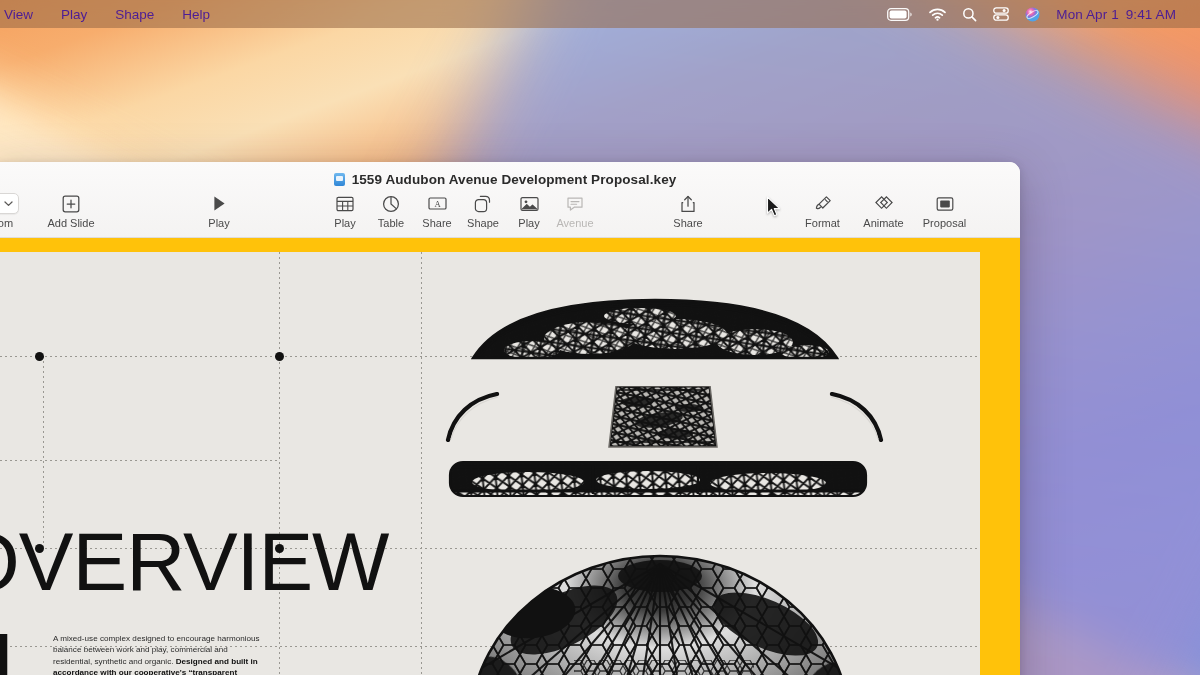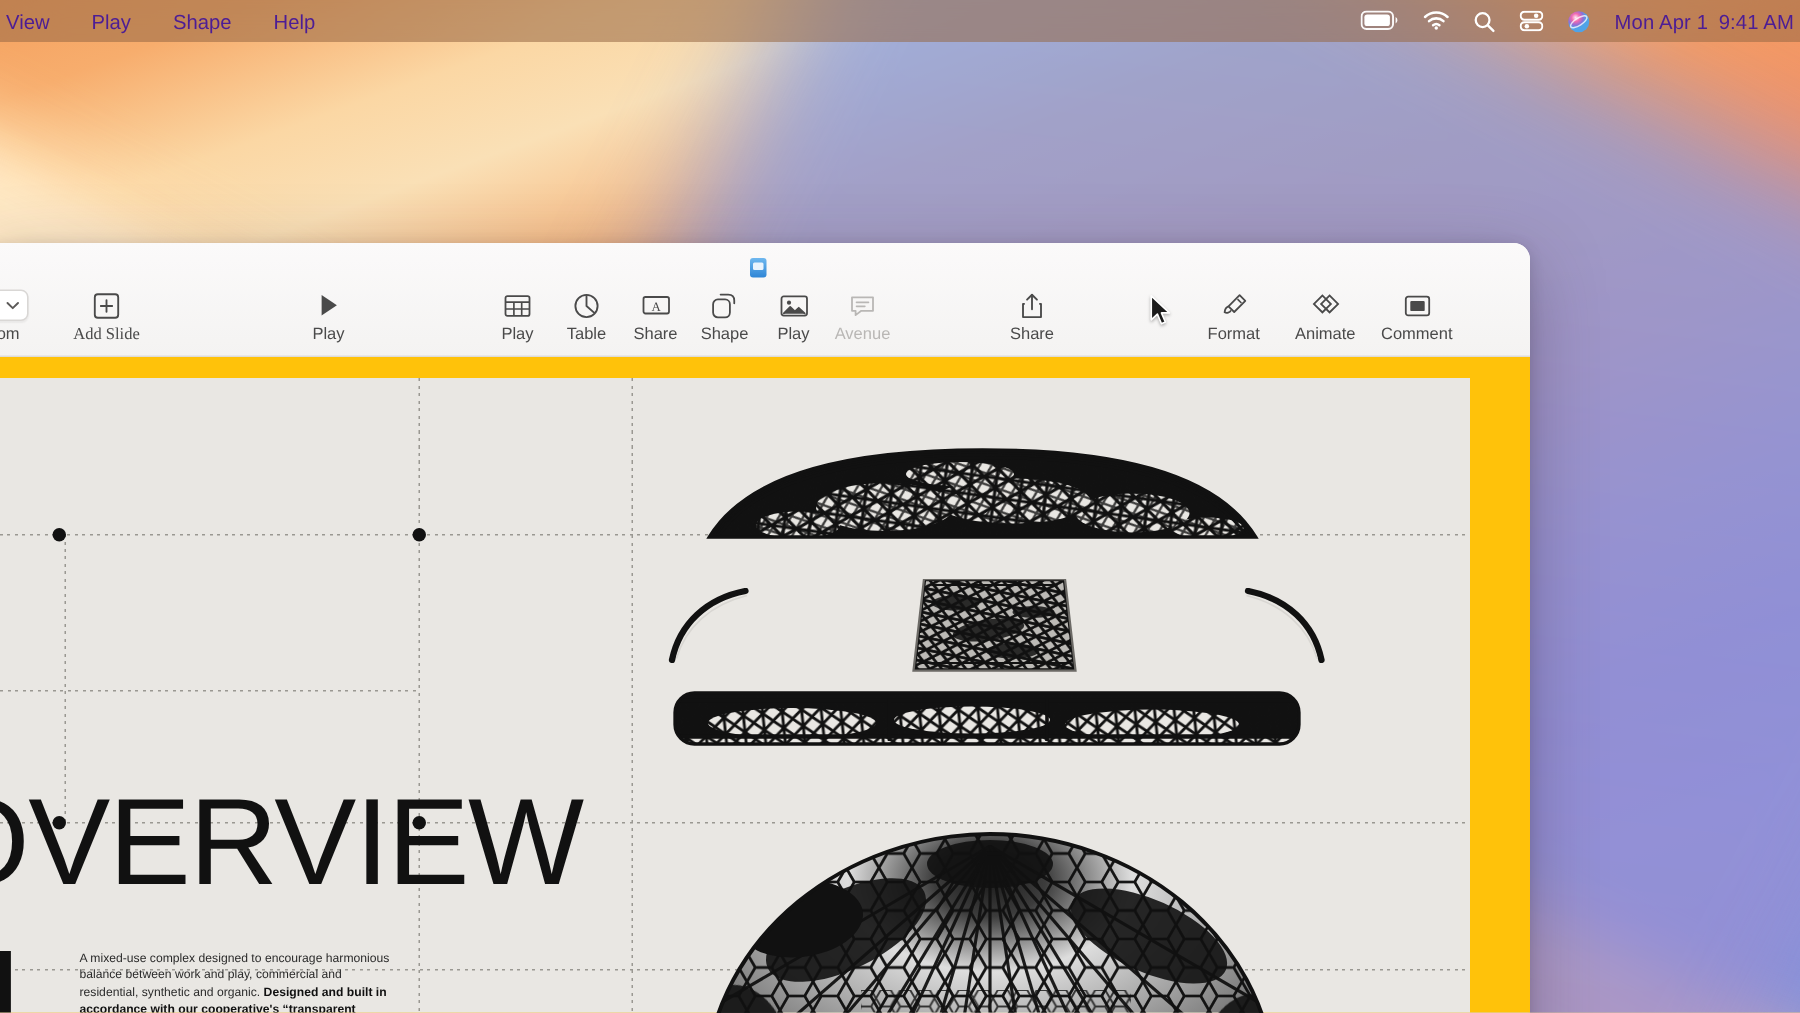--- a/index.html
+++ b/index.html
@@ -66,22 +66,22 @@
     background:rgba(150,104,70,.55);
     backdrop-filter:blur(18px);
     display:flex; align-items:center;
     color:#4c1d95; font-size:13.5px;
     z-index:50;
   }
   #menu-left{ display:flex; align-items:center; gap:0px; padding-left:0px; }
   #menu-left .mi{ padding:2px 14px; cursor:default; white-space:nowrap; }
   #menu-left .mi:first-child{ padding-left:4px; }
   #menu-right{
-    margin-left:auto; display:flex; align-items:flex-start;
-    gap:16px; padding-right:4px;
+    margin-left:auto; display:flex; align-items:center;
+    gap:16px; padding-right:24px;
   }
   #menu-right .sicon{ display:flex; align-items:center; justify-content:center; }
   .clock{ font-size:13.5px; letter-spacing:.1px; white-space:nowrap; }
   .clock .d{ margin-right:7px; }
 
   
   #window{
     position:absolute; left:-10px; top:162px;
     width:1030px; height:560px;
     background:#f7f6f5;
@@ -127,21 +127,21 @@
   .tb.disabled svg *{ stroke:#b9b7b5 !important; fill:none; }
   .tb.disabled svg rect, .tb.disabled svg path{ stroke:#b9b7b5 !important; }
   #tb-zoom{ width:46px; margin-left:-14px; }
   .zoom-pill{
     width:40px; height:21px; border-radius:5px;
     background:#fff; border:1px solid #d9d7d5;
     box-shadow:0 1px 1px rgba(0,0,0,.05);
     display:flex; align-items:center; justify-content:flex-end;
     padding-right:5px;
   }
-  #tb-addslide{ margin-left:14px; width:70px;font-family:Liberation Serif, serif; }
+  #tb-addslide{ margin-left:14px; width:70px; }
   #tb-play{ margin-left:88px; width:50px; }
   #tb-group-insert{ display:flex; margin-left:78px; }
   #tb-group-insert .tb{ width:46px; }
   #tb-share{ margin-left:66px; width:48px; }
   #tb-group-right{ display:flex; margin-left:80px; }
   #tb-group-right .tb{ width:61px;justify-content:center; }
 
   
   #canvas-wrap{
     position:absolute; left:0; top:76px; right:0; bottom:0;
@@ -266,20 +266,21 @@
       <span class="d">Mon Apr 1</span><span>9:41 AM</span>
     </span>
   </div>
 </div>
 
 <div id="window">
 
   <div id="titlebar">
     <div id="doc-title">
       <span class="doc-icon"></span>
+      <span>1559 Audubon Avenue Development Proposal.key</span>
     </div>
 
     <div id="toolbar">
 
       <div class="tb" id="tb-zoom">
         <div class="gl">
           <span class="zoom-pill">
             <svg width="9" height="6" viewBox="0 0 9 6">
               <path d="M1 1l3.5 3.4L8 1" fill="none" stroke="#5c5a58" stroke-width="1.3" stroke-linecap="round" stroke-linejoin="round"></path>
             </svg>
@@ -397,21 +398,21 @@
           </div>
           <span>Animate</span>
         </div>
         <div class="tb">
           <div class="gl">
             <svg width="18" height="16" viewBox="0 0 18 16">
               <rect x="1.2" y="1.8" width="15.6" height="12.4" rx="1.6" fill="none" stroke="#4a4a4a" stroke-width="1.2"></rect>
               <rect x="4.2" y="4.6" width="9.6" height="6.8" rx="0.8" fill="#4a4a4a"></rect>
             </svg>
           </div>
-          <span>Comment</span>
+          <span>Proposal</span>
         </div>
       </div>
 
     </div>
   </div>
 
   <div id="canvas-wrap">
     <div id="slide">
 
       <div class="guide gh" style="top:104px;"></div>

